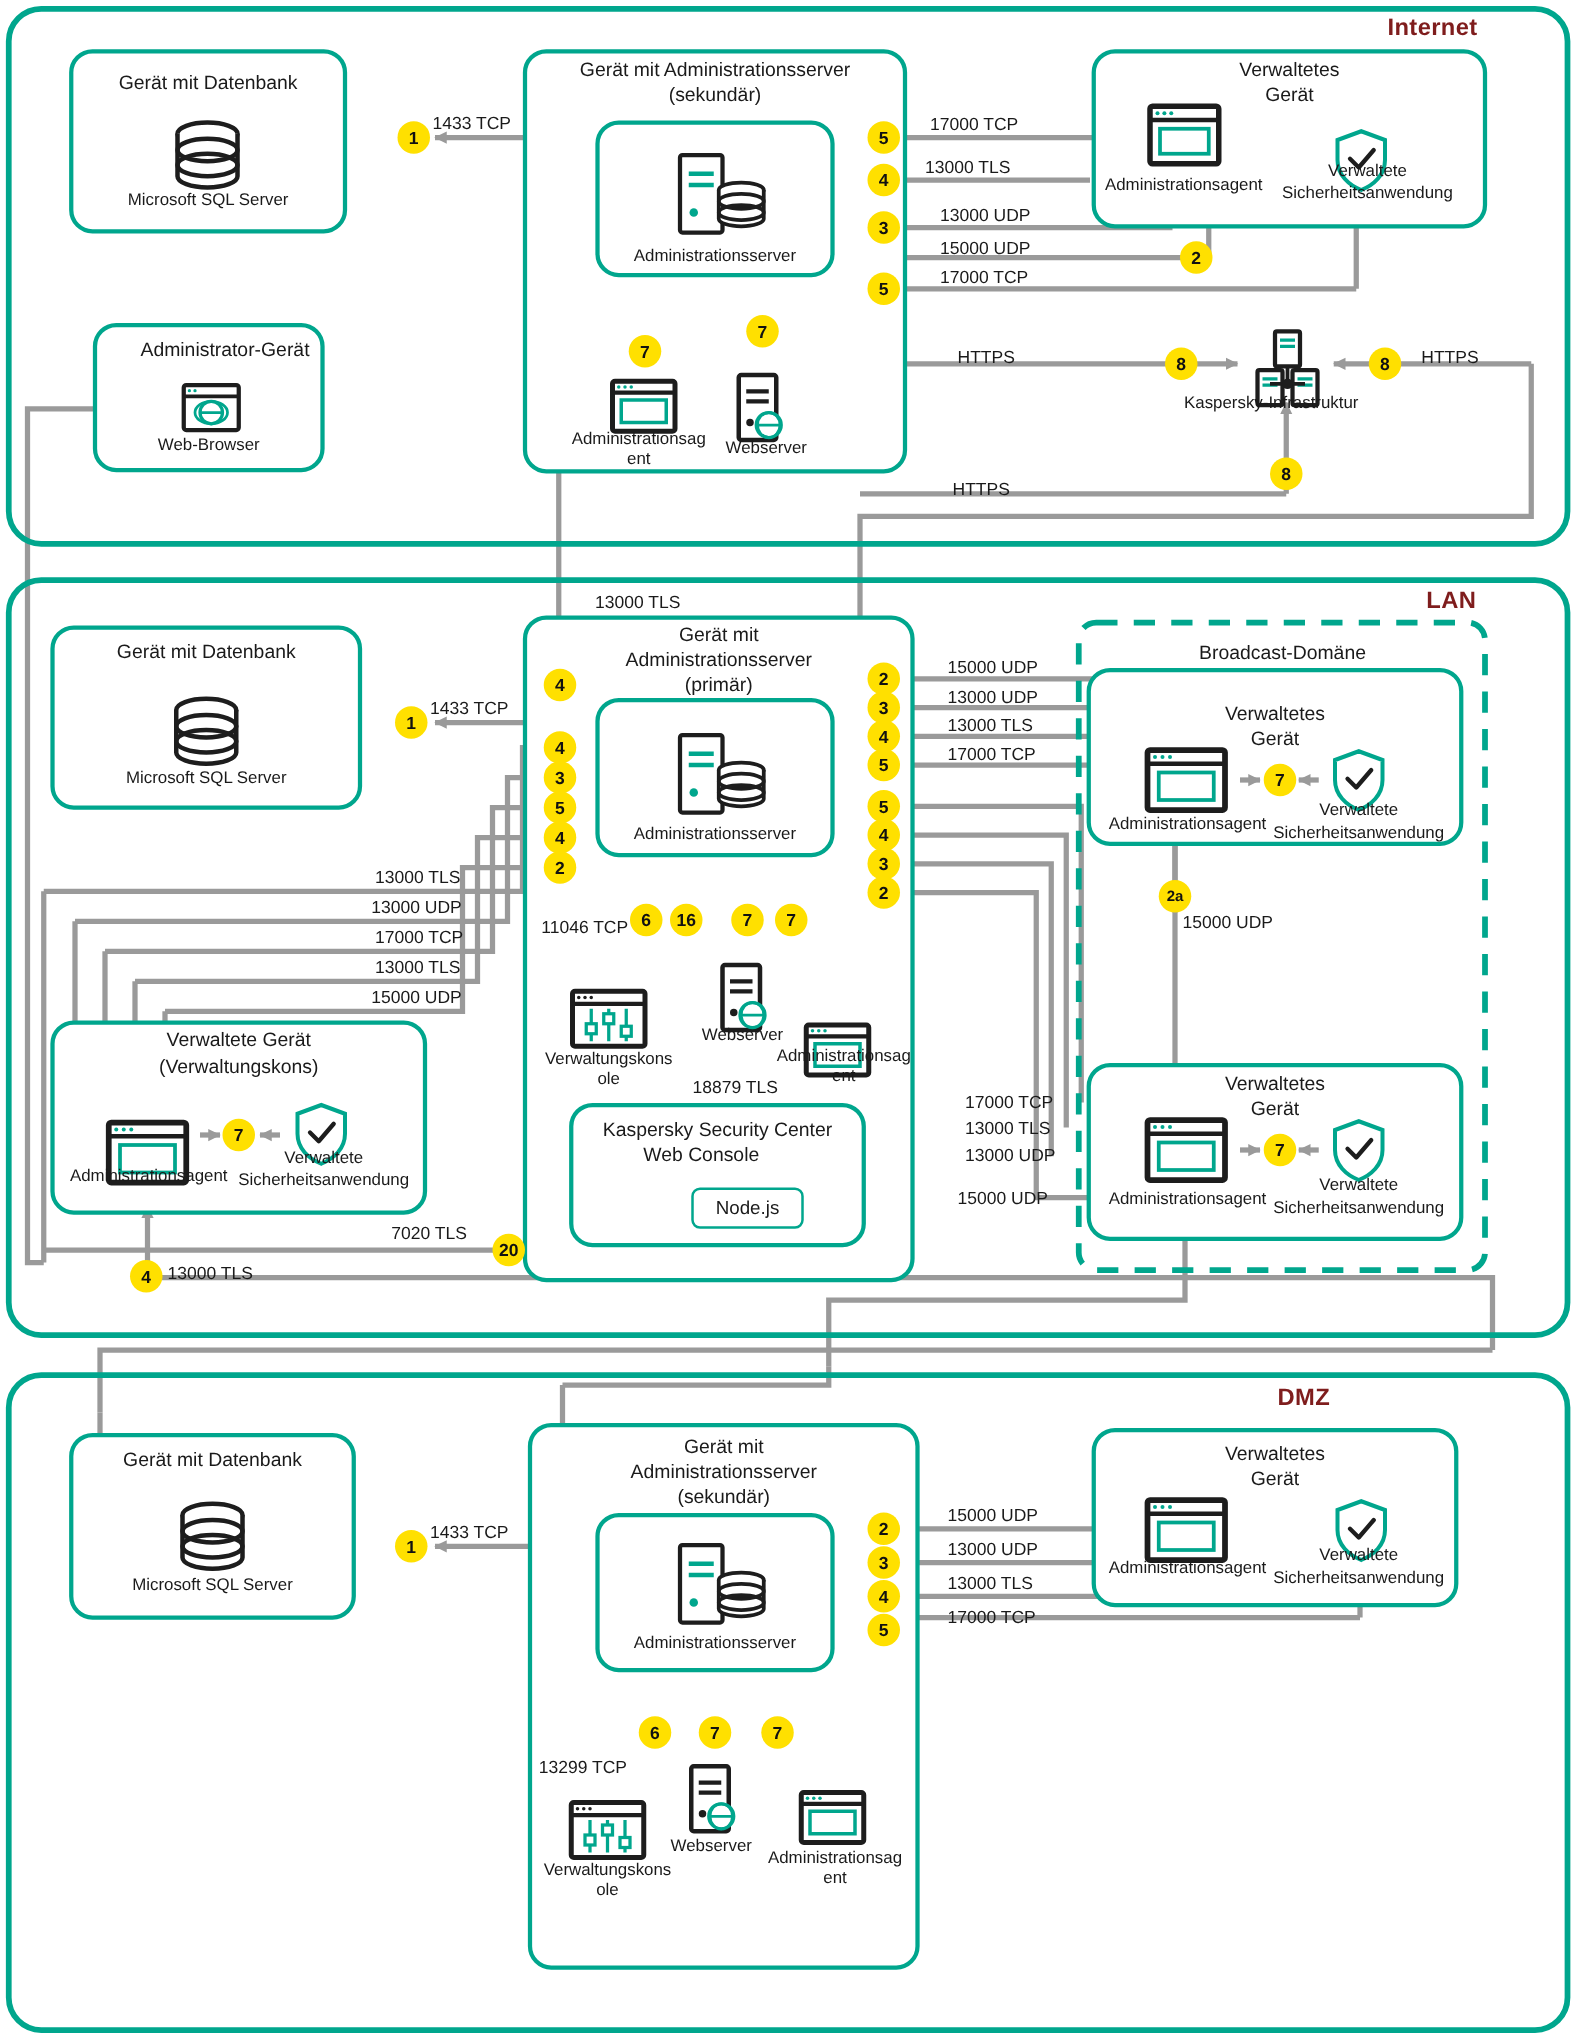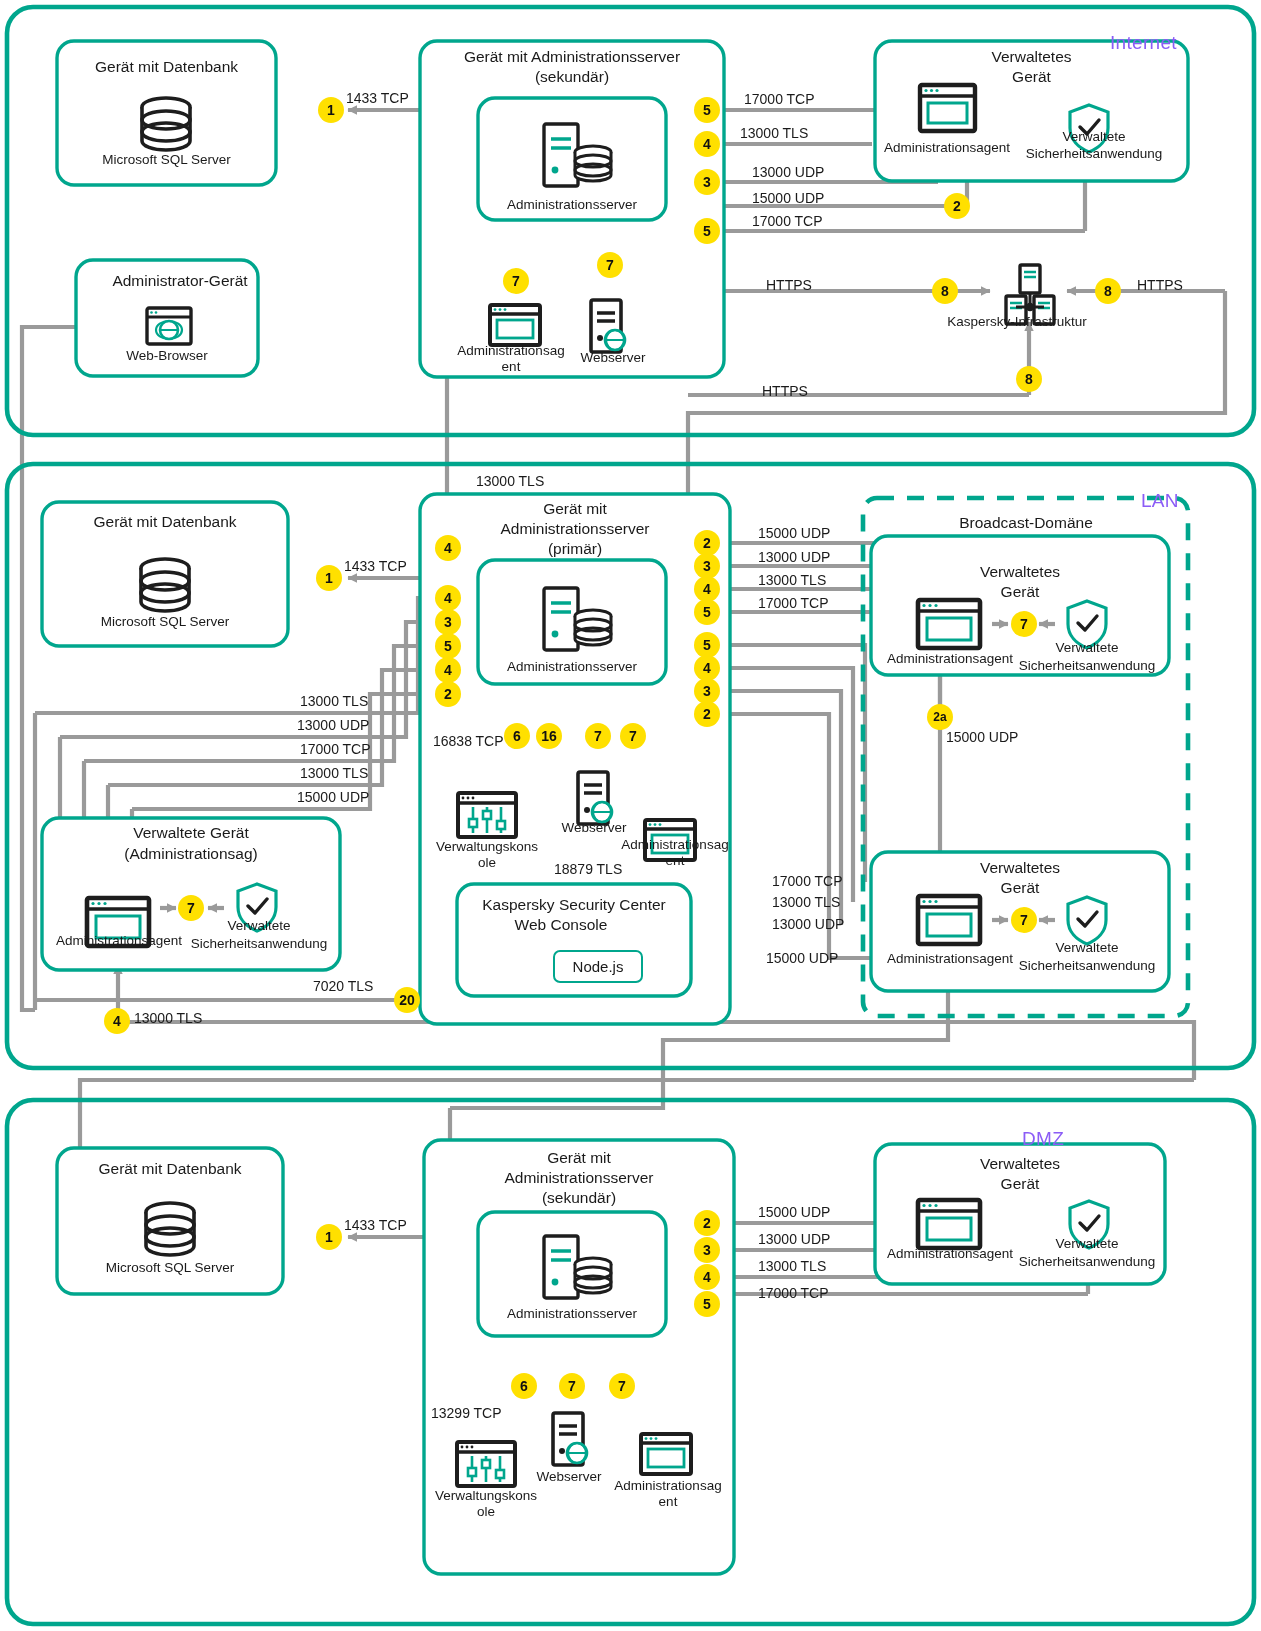--- a/index.html
+++ b/index.html
@@ -1,19 +1,19 @@
 <!DOCTYPE html>
 <html><head>
 <meta charset="utf-8">
 <style>
   html,body{margin:0;padding:0;background:#ffffff;}
   body{font-family:"Liberation Sans","DejaVu Sans",sans-serif;color:#1a1a1a;}
   #stage{position:relative;width:1261px;height:1631px;overflow:hidden;background:#fff;}
   svg.layer{position:absolute;left:0;top:0;width:1261px;height:1631px;}
-  .zone-label{position:absolute;font-weight:normal;font-size:19px;color:#8b5cf6;letter-spacing:.3px;margin-top:20px;}
+  .zone-label{position:absolute;font-weight:bold;font-size:19px;color:#7f1d1d;letter-spacing:.3px;}
   .txt{position:absolute;text-align:center;line-height:1.18;color:#1a1a1a;}
   .box-title{font-size:15.5px;}
   .cap{font-size:13.5px;}
   .port{position:absolute;font-size:14px;color:#1a1a1a;white-space:nowrap;}
   .badge{position:absolute;width:26px;height:26px;border-radius:50%;background:#FFE000;
          display:flex;align-items:center;justify-content:center;font-size:14px;font-weight:600;color:#111;}
   .badge.small{font-size:12px;}
   .nodejs{position:absolute;border:2.5px solid #00A68D;border-radius:7px;font-size:15px;
           display:flex;align-items:center;justify-content:center;color:#1a1a1a;}
 </style>
@@ -445,21 +445,21 @@
 <div class="txt cap" style="left:430px;top:839px;width:114px;white-space:pre-line;">Verwaltungskons
 ole</div>
 <div class="txt cap" style="left:548px;top:820px;width:92px;">Webserver</div>
 <div class="txt cap" style="left:620px;top:837px;width:110px;white-space:pre-line;">Administrationsag
 ent</div>
 <div class="txt box-title" style="left:457px;top:896px;width:234px;">Kaspersky Security Center</div>
 <div class="txt box-title" style="left:457px;top:916px;width:208px;">Web Console</div>
 <div class="nodejs" style="left:553px;top:950px;width:86px;height:29px;">Node.js</div>
 
 <div class="txt box-title" style="left:42px;top:824px;width:298px;">Verwaltete Gerät</div>
-<div class="txt box-title" style="left:42px;top:845px;width:298px;">(Administrationsag)</div>
+<div class="txt box-title" style="left:42px;top:845px;width:298px;">(Verwaltungskons)</div>
 <div class="txt cap" style="left:36px;top:933px;width:166px;">Administrationsagent</div>
 <div class="txt cap" style="left:196px;top:918px;width:126px;">Verwaltete</div>
 <div class="txt cap" style="left:174px;top:936px;width:170px;">Sicherheitsanwendung</div>
 <div class="badge" style="left:178px;top:895px;">7</div>
 
 <div class="txt box-title" style="left:871px;top:563px;width:298px;">Verwaltetes</div>
 <div class="txt box-title" style="left:871px;top:583px;width:298px;">Gerät</div>
 <div class="txt cap" style="left:869px;top:651px;width:162px;">Administrationsagent</div>
 <div class="txt cap" style="left:1022px;top:640px;width:130px;">Verwaltete</div>
 <div class="txt cap" style="left:1002px;top:658px;width:170px;">Sicherheitsanwendung</div>
@@ -500,21 +500,21 @@
 
 <div class="port" style="left:772px;top:873px;">17000 TCP</div>
 <div class="port" style="left:772px;top:894px;">13000 TLS</div>
 <div class="port" style="left:772px;top:916px;">13000 UDP</div>
 <div class="port" style="left:766px;top:950px;">15000 UDP</div>
 <div class="badge" style="left:694px;top:632px;">5</div>
 <div class="badge" style="left:694px;top:655px;">4</div>
 <div class="badge" style="left:694px;top:678px;">3</div>
 <div class="badge" style="left:694px;top:701px;">2</div>
 
-<div class="port" style="left:433px;top:733px;">16838 TCP</div>
+<div class="port" style="left:433px;top:733px;">11046 TCP</div>
 <div class="badge" style="left:504px;top:723px;">6</div>
 <div class="badge" style="left:536px;top:723px;">16</div>
 <div class="badge" style="left:585px;top:723px;">7</div>
 <div class="badge" style="left:620px;top:723px;">7</div>
 <div class="port" style="left:554px;top:861px;">18879 TLS</div>
 
 <div class="port" style="left:313px;top:978px;">7020 TLS</div>
 <div class="badge" style="left:394px;top:987px;">20</div>
 <div class="port" style="left:134px;top:1010px;">13000 TLS</div>
 <div class="badge" style="left:104px;top:1008px;">4</div>

